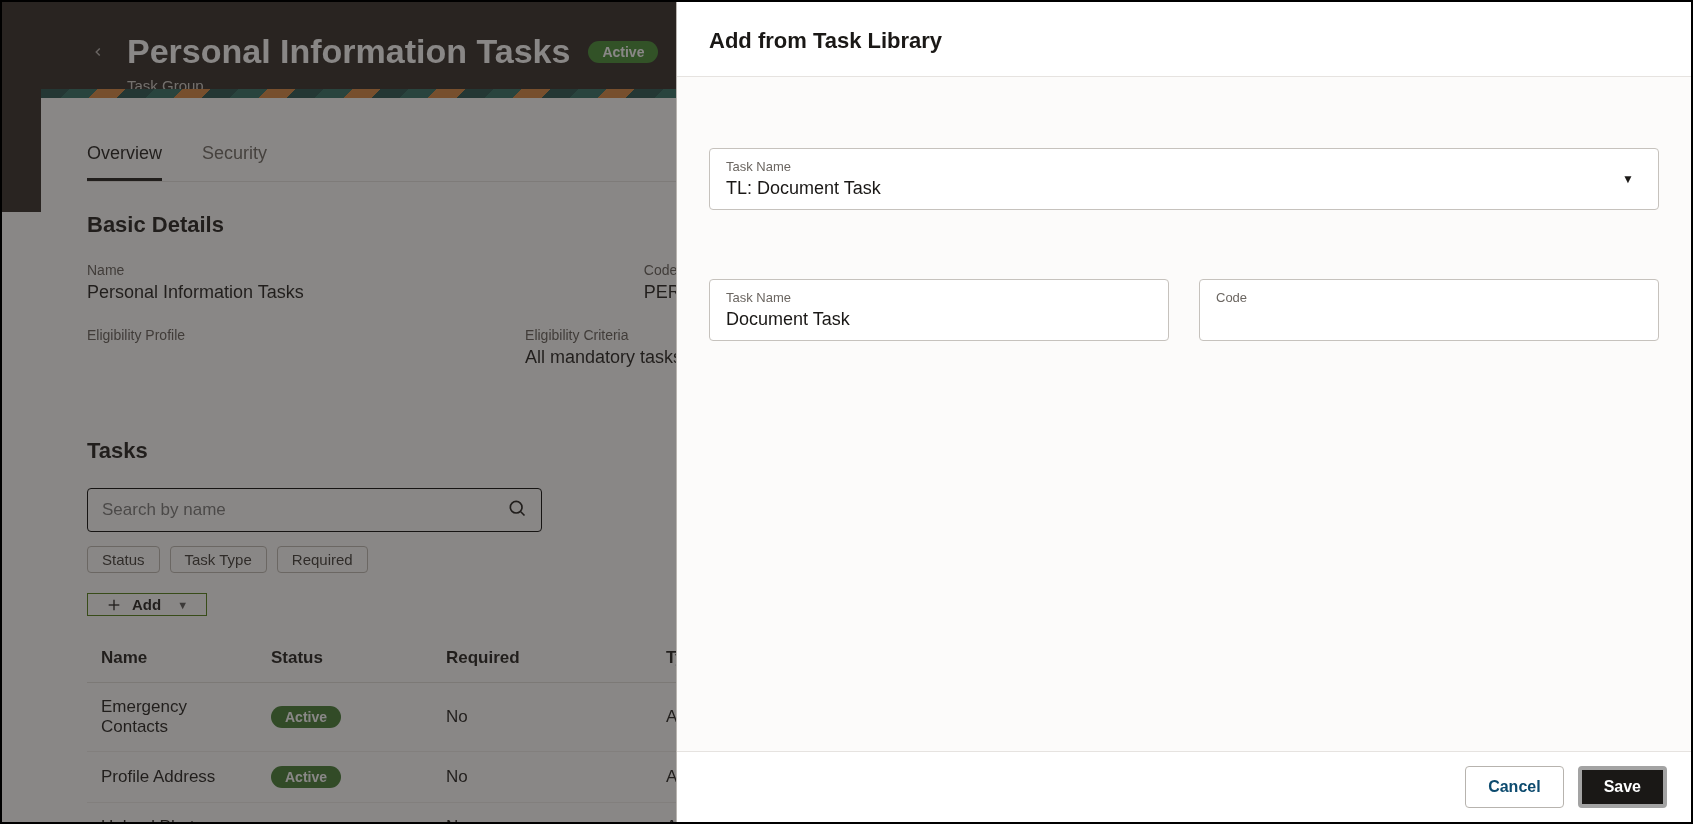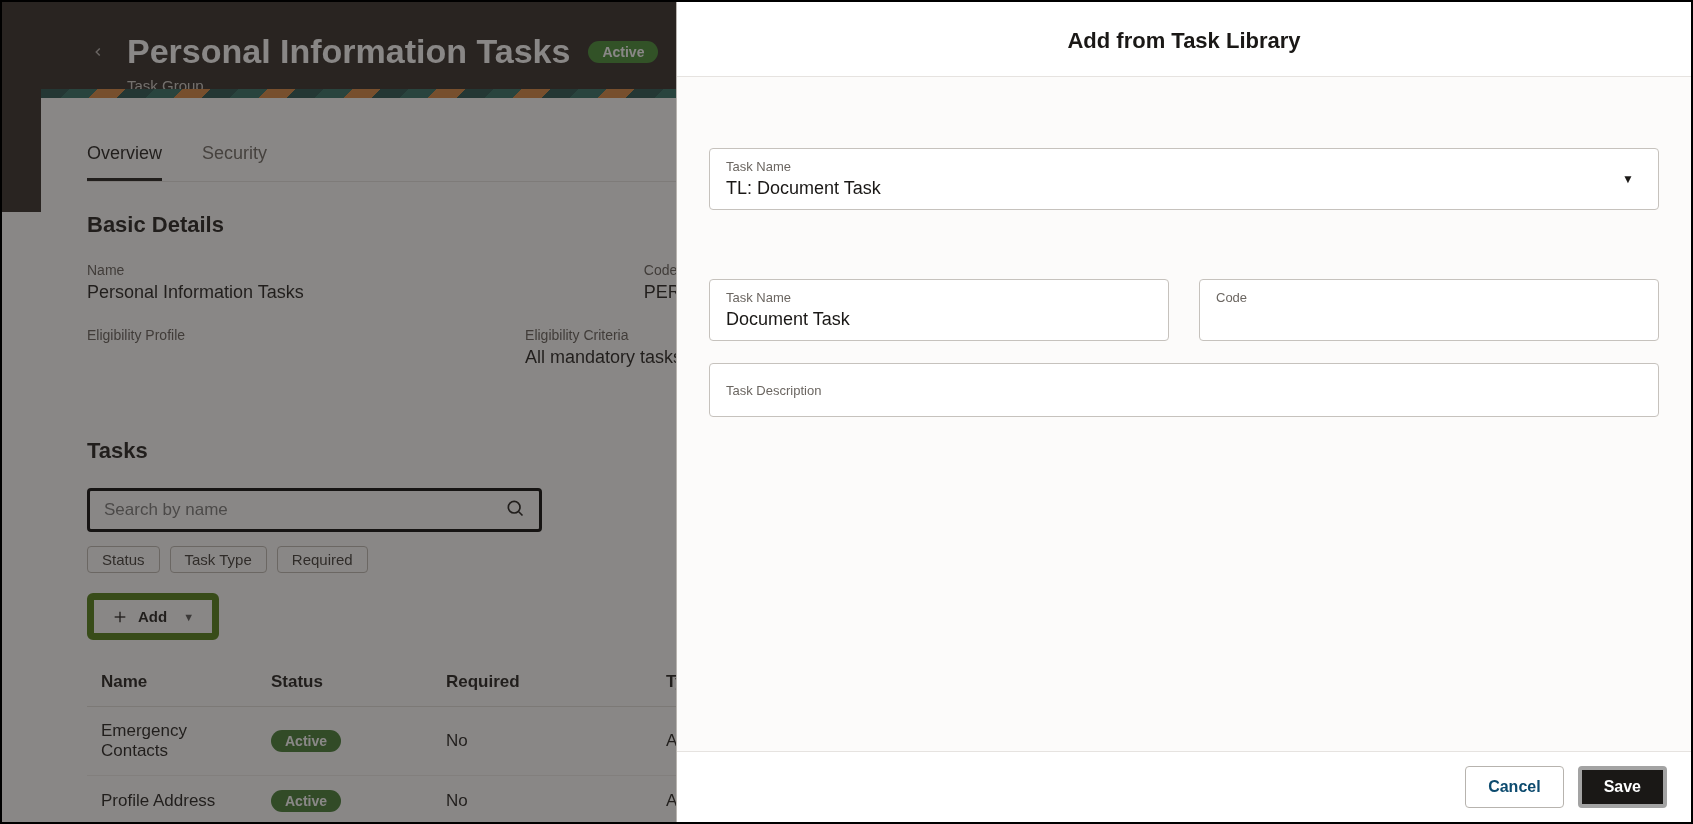--- a/index.html
+++ b/index.html
@@ -45,35 +45,35 @@
 
   .section-title { font-size:22px; font-weight:700; margin-bottom:24px; }
   .details-grid { display:flex; gap:340px; margin-bottom:10px; }
   .detail-col .label { font-size:14px; color:#5f5a55; margin-bottom:4px; }
   .detail-col .value { font-size:18px; color:#1a1816; }
   .details-grid + .details-grid { margin-top:24px; }
 
   .tasks-section { margin-top:70px; }
 
   .search-wrap {
-    width:455px; height:44px; border:3px solid #000000; border-radius:4px;
+    width:455px; height:44px; border:1px solid #000000; border-radius:4px;
     display:flex; align-items:center; padding:7px 14px; margin-bottom:14px;
   }
   .search-wrap input {
     border:none; outline:none; flex:1; font-size:17px; color:#555;
   }
   .search-wrap input::placeholder { color:#777; }
   .search-wrap .search-icon svg { width:20px; height:20px; stroke:#1a1816; }
 
   .filter-pills { display:flex; gap:10px; margin-bottom:20px; }
   .pill { border:1px solid #bdb8b2; border-radius:4px; padding:4px 14px; font-size:15px; color:#3a3632; cursor:pointer; }
 
   .add-btn {
     display:inline-flex; align-items:center; gap:10px;
-    border:7px solid #4d7c0f; border-radius:6px; padding:8px 18px;
+    border:1px solid #4d7c0f; border-radius:0; padding:2px 18px;
     font-size:15px; font-weight:600; color:#1a1816; cursor:pointer; margin-bottom:22px;
   }
   .add-btn svg { width:16px; height:16px; }
   .add-btn .caret { margin-left:6px; font-size:11px; color:#555;}
 
   table.tasks { width:100%; font-size:17px; border-collapse:collapse; }
   table.tasks th { text-align:left; font-weight:700; padding:10px 14px 14px 14px; border-bottom:1px solid #e2dfdb; }
   table.tasks td { padding:14px; border-bottom:1px solid #efedea; }
   .row-badge {
     background:#3e7a2e; color:#fff; font-size:14px; font-weight:600;
@@ -85,21 +85,21 @@
     position:absolute; inset:0; background:rgba(40,37,34,0.55); z-index:5;
   }
 
   
   .panel {
     position:absolute; top:0; right:0; bottom:0; width:1015px;
     background:#fff; z-index:10; display:flex; flex-direction:column;
     border-left:1px solid #b9b5b1;
   }
   .panel-header {
-    padding:26px 32px 22px 32px; border-bottom:1px solid #e6e3e0;text-align:center;
+    padding:26px 32px 22px 32px; border-bottom:1px solid #e6e3e0;
   }
   .panel-header h2 { font-size:22px; font-weight:700; color:#1a1816; }
   .panel-body { background:#fcfbfa; flex:1; padding:24px 32px; }
 
   .field {
     position:relative; background:#fff; border:1px solid #c6c2bd; border-radius:4px;
     padding:10px 16px; display:flex; flex-direction:column; gap:4px;margin-top:47px;
   }
   .field .flabel { font-size:13px; color:#6b6661; }
   .field input {
@@ -249,22 +249,19 @@
     <div class="two-col">
       <div class="field">
         <span class="flabel">Task Name</span>
         <input value="Document Task" style="">
       </div>
       <div class="field">
         <span class="flabel">Code</span>
       </div>
     </div>
 
-    <div class="field area">
-      <span class="flabel">Task Description</span>
-    </div>
   </div>
 
   <div class="panel-footer">
     <button class="btn secondary">Cancel</button>
     <button class="btn primary">Save</button>
   </div>
 </div>
 
 </body></html>

